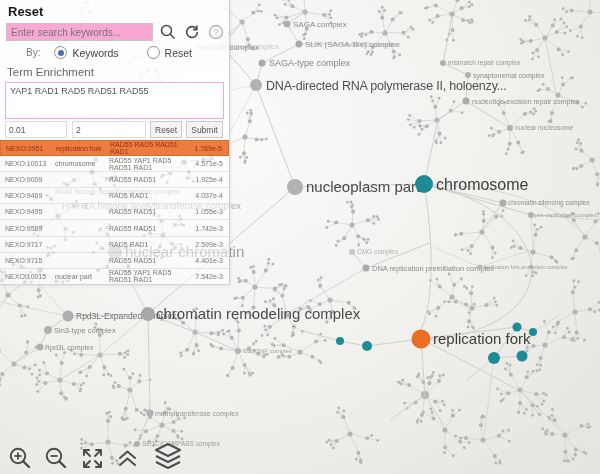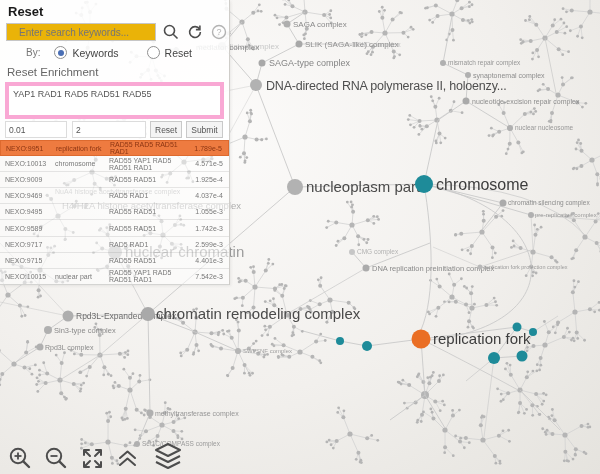--- a/index.html
+++ b/index.html
@@ -11,32 +11,32 @@
   #net{position:absolute;left:0;top:0;}
   #net text{font-family:"Liberation Sans",sans-serif;}
 
   
   #panel{position:absolute;left:0;top:0;width:230px;height:285px;box-sizing:border-box;
          border-right:1px solid #cfcdc9;border-bottom:1px solid #cfcdc9;
          box-shadow:1px 1px 3px rgba(0,0,0,0.07);}
   .panel-top{position:absolute;left:0;top:0;right:0;height:140px;background:rgba(255,255,255,0.87);}
   .app-title{position:absolute;left:8px;top:4px;font-size:13px;font-weight:bold;color:#1a1a1a;}
   .search-row{position:absolute;left:6px;top:22px;right:4px;height:20px;display:flex;align-items:center;}
-  .search-input{width:150px;height:18px;box-sizing:border-box;border:1px solid #c6c6c6;background:#eab308;
-                font-size:10px;color:#444;padding:0 12px;outline:none;font-family:"Liberation Sans",sans-serif;}
+  .search-input{width:150px;height:18px;box-sizing:border-box;border:1px solid #c6c6c6;background:#f9a8d4;
+                font-size:10px;color:#444;padding:0 4px;outline:none;font-family:"Liberation Sans",sans-serif;}
   .sicon{display:inline-block;width:18px;height:18px;margin-left:6px;cursor:pointer;}
   .by-row{position:absolute;left:6px;top:46px;font-size:10px;color:#777;display:flex;align-items:center;margin-left:20px;}
   .radio{width:11px;height:11px;border:1px solid #909090;border-radius:50%;background:#fff;
          display:inline-block;position:relative;margin:0 5px 0 14px;}
   .radio.sel::after{content:"";position:absolute;left:2.5px;top:2.5px;width:6px;height:6px;
          border-radius:50%;background:#4a6fb5;}
   .radio-label{color:#444;font-size:10.5px;}
   .enrich-head{position:absolute;left:7px;top:66px;font-size:11.5px;color:#666;}
   .query-box{position:absolute;left:5px;top:82px;width:219px;height:37px;box-sizing:border-box;
-             border:4px solid #f9a8d4;background:#fff;resize:none;font-size:9px;color:#555;
+             border:1px solid #f9a8d4;background:#fff;resize:none;font-size:9px;color:#555;
              padding:3px 4px;outline:none;font-family:"Liberation Sans",sans-serif;}
   .param-row{position:absolute;left:5px;top:121px;right:4px;height:17px;display:flex;align-items:center;}
   .param-input{height:17px;box-sizing:border-box;border:1px solid #dcdcdc;background:#fff;font-size:8.5px;
                color:#555;padding:0 3px;outline:none;font-family:"Liberation Sans",sans-serif;}
   .p1{width:62px;margin-right:5px;} .p2{width:74px;}
   .btn{height:17px;box-sizing:border-box;border:1px solid #c9c9c9;background:#f4f4f4;font-size:8.5px;
        color:#555;padding:0 4px;margin-left:4px;cursor:pointer;font-family:"Liberation Sans",sans-serif;text-align:center;}
   #results{position:absolute;left:0;top:140px;right:0;bottom:0;}
   .rrow{display:flex;align-items:center;height:16.1px;box-sizing:border-box;
         background:rgba(255,255,255,0.52);border-bottom:1px solid rgba(110,110,110,0.16);
@@ -2175,21 +2175,21 @@
           </svg>
       </span>
     </div>
     <div class="by-row">
       <span>By:</span>
       <span class="radio sel"></span>
       <span class="radio-label">Keywords</span>
       <span class="radio" style="margin-left:28px"></span>
       <span class="radio-label">Reset</span>
     </div>
-    <div class="enrich-head">Reset Enrichment</div>
+    <div class="enrich-head">Term Enrichment</div>
     <textarea class="query-box" style="">YAP1 RAD1 RAD5 RAD51 RAD55</textarea>
     <div class="param-row">
       <input class="param-input p1" value="0.01" style="">
       <input class="param-input p2" value="2" style="">
       <button class="btn">Reset</button>
       <button class="btn">Submit</button>
     </div>
   </div>
   <div id="results">
       <div class="rrow hl">

